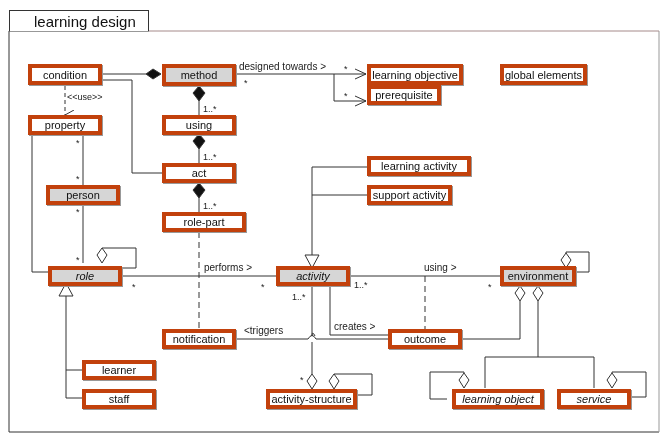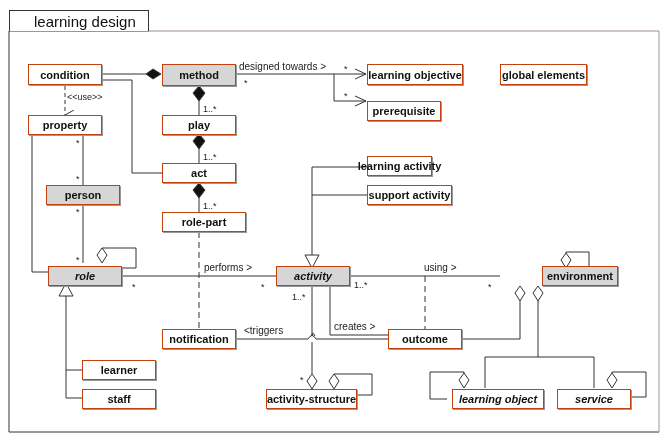--- a/index.html
+++ b/index.html
@@ -2,22 +2,22 @@
 <html><head>
 <meta charset="utf-8">
 <style>
   html, body { margin:0; padding:0; background:#ffffff; }
   body { width:667px; height:441px; position:relative; overflow:hidden;
          font-family:"Liberation Sans", sans-serif; }
   #diagram { position:absolute; left:0; top:0; width:667px; height:441px; }
   .frame-tab { position:absolute; left:9px; top:10px; width:140px; height:21px;
                border:1px solid #333; border-bottom:none; background:#fff;
                font-size:15px; line-height:21px; padding-left:24px; box-sizing:border-box; color:#111; }
-  .box { position:absolute; box-sizing:border-box; border:1px solid #c2410c;
-         background:#fff; font-size:11px; font-weight:bold; color:#111;
+  .box { position:absolute; box-sizing:border-box; border:4px solid #c2410c;
+         background:#fff; font-size:11px; font-weight:normal; color:#111;
          display:flex; align-items:center; justify-content:center; white-space:nowrap;
          box-shadow:1px 1px 0 #999; }
   .box.gray { background:#d6d6d6; }
   .box.italic { font-style:italic; }
   .lbl { position:absolute; font-size:10px; color:#222; white-space:nowrap; }
   .mult { position:absolute; font-size:9px; color:#222; }
 </style>
 </head>
 <body>
 
@@ -115,31 +115,31 @@
     <polyline points="612,373 612,372 646,372 646,397 630,397"></polyline>
   </g>
 </svg>
 
 <div class="frame-tab">learning design</div>
 
 <div class="box" style="left:28px;top:64px;width:74px;height:21px;">condition</div>
 <div class="box gray" style="left:162px;top:64px;width:74px;height:22px;">method</div>
 <div class="box" style="left:367px;top:64px;width:96px;height:21px;">learning objective</div>
 <div class="box" style="left:500px;top:64px;width:87px;height:21px;">global elements</div>
-<div class="box" style="left:367px;top:101px;width:74px;height:20px;">prerequisite</div>
+<div class="box" style="left:367px;top:85px;width:74px;height:20px;">prerequisite</div>
 <div class="box" style="left:28px;top:115px;width:74px;height:20px;">property</div>
-<div class="box" style="left:162px;top:115px;width:74px;height:20px;">play</div>
+<div class="box" style="left:162px;top:115px;width:74px;height:20px;">using</div>
 <div class="box" style="left:162px;top:163px;width:74px;height:20px;">act</div>
 <div class="box gray" style="left:46px;top:185px;width:74px;height:20px;">person</div>
 <div class="box" style="left:162px;top:212px;width:84px;height:20px;">role-part</div>
-<div class="box" style="left:367px;top:156px;width:65px;height:20px;">learning activity</div>
+<div class="box" style="left:367px;top:156px;width:104px;height:20px;">learning activity</div>
 <div class="box" style="left:367px;top:185px;width:85px;height:20px;">support activity</div>
 <div class="box gray italic" style="left:48px;top:266px;width:74px;height:20px;">role</div>
 <div class="box gray italic" style="left:276px;top:266px;width:74px;height:20px;">activity</div>
-<div class="box gray" style="left:500px;top:266px;width:76px;height:20px;margin-left:42px;">environment</div>
+<div class="box gray" style="left:500px;top:266px;width:76px;height:20px;">environment</div>
 <div class="box" style="left:162px;top:329px;width:74px;height:20px;">notification</div>
 <div class="box" style="left:388px;top:329px;width:74px;height:20px;">outcome</div>
 <div class="box" style="left:82px;top:360px;width:74px;height:20px;">learner</div>
 <div class="box" style="left:82px;top:389px;width:74px;height:20px;">staff</div>
 <div class="box" style="left:266px;top:389px;width:91px;height:20px;text-align:center;">activity-structure</div>
 <div class="box italic" style="left:420px;top:389px;width:92px;height:20px;margin-left:32px;">learning object</div>
 <div class="box italic" style="left:557px;top:389px;width:74px;height:20px;">service</div>
 
 <div class="lbl" style="left:239px;top:61px;">designed towards &gt;</div>
 <div class="lbl" style="left:67px;top:92px;font-size:9px;">&lt;&lt;use&gt;&gt;</div>

